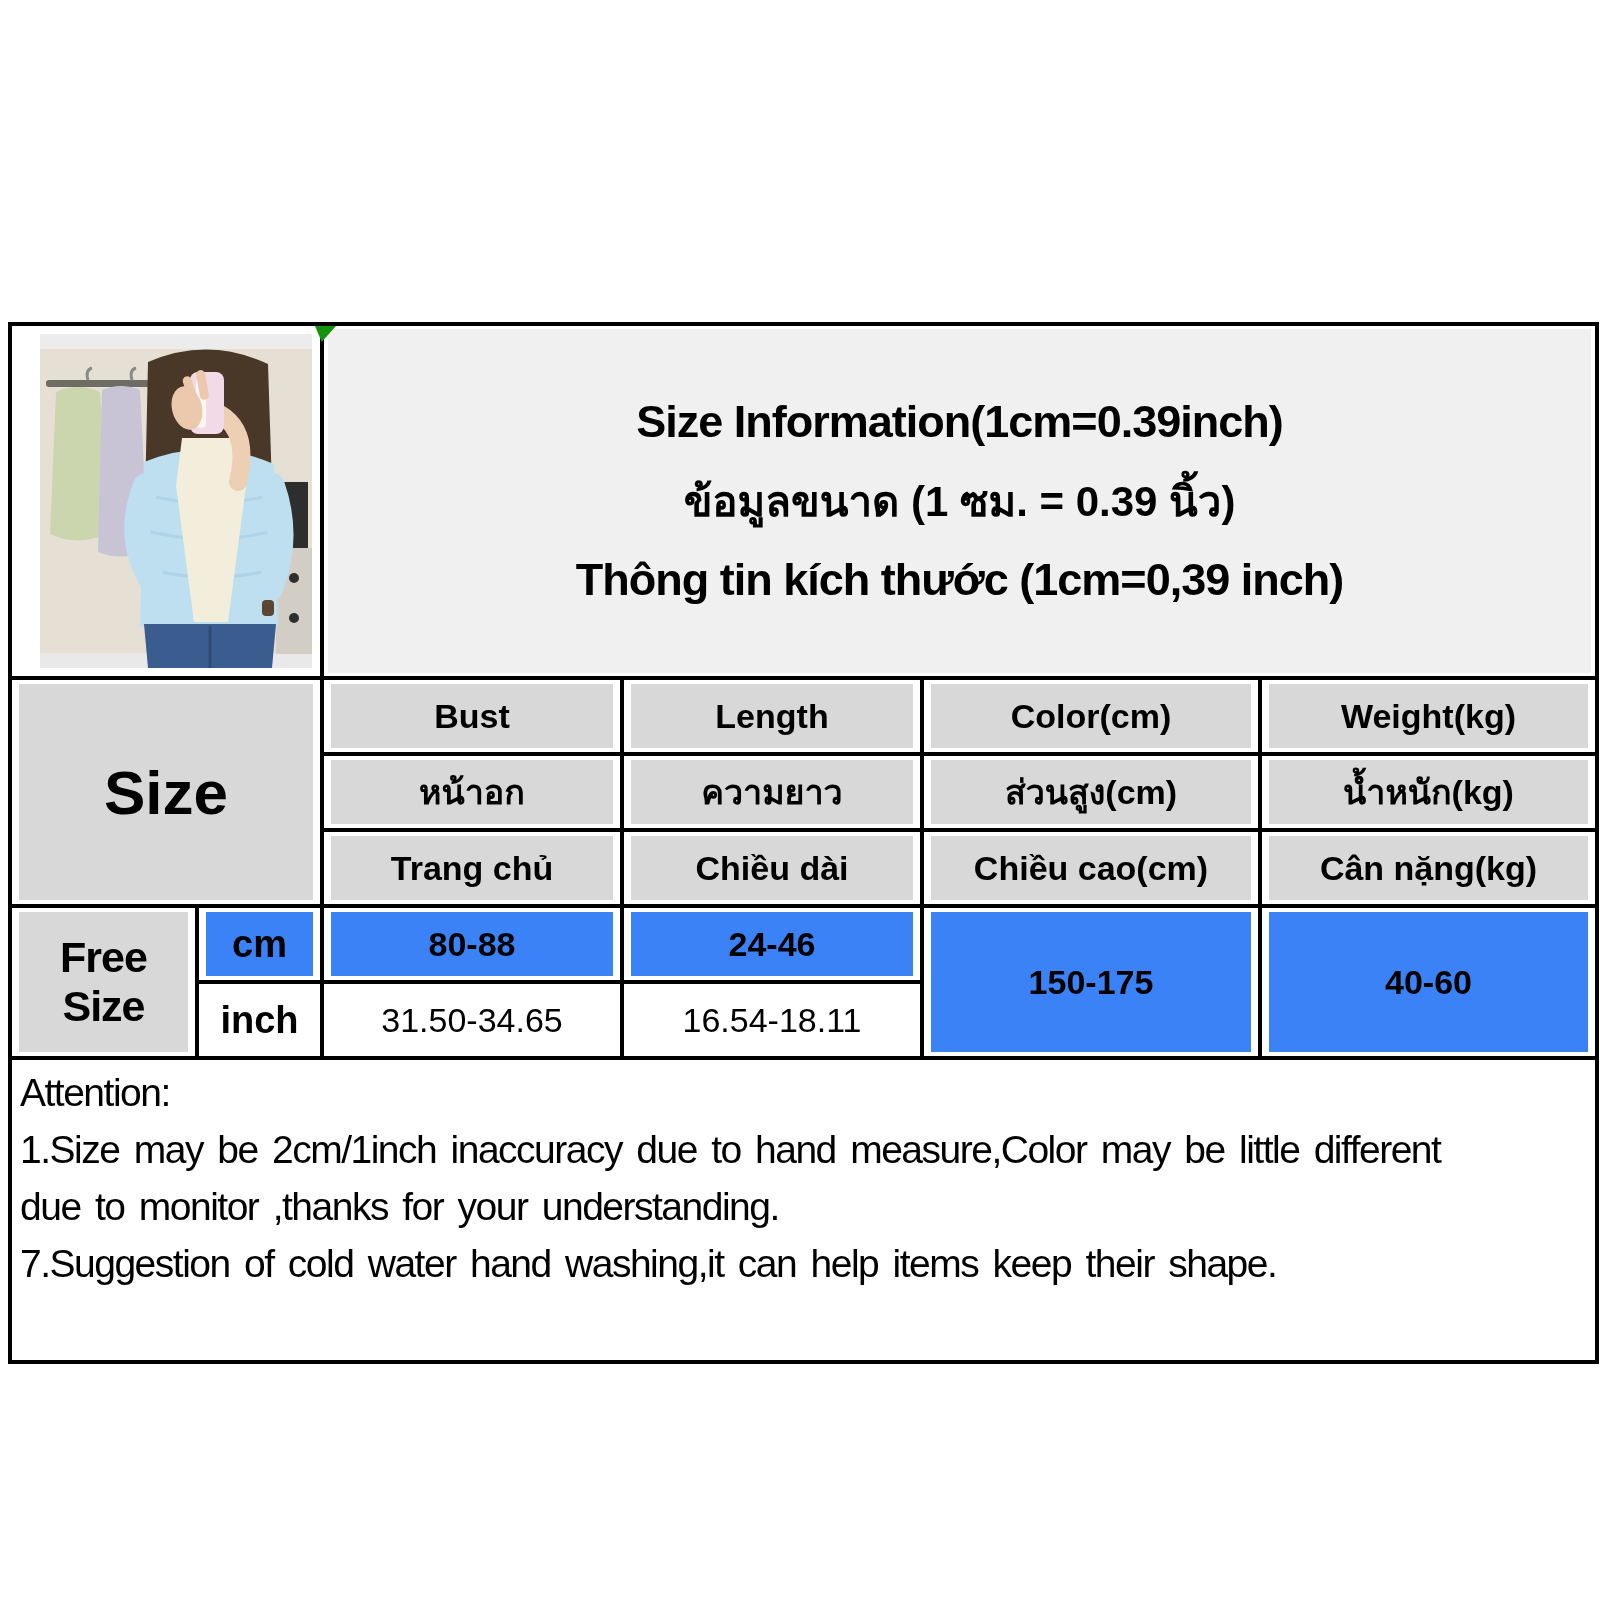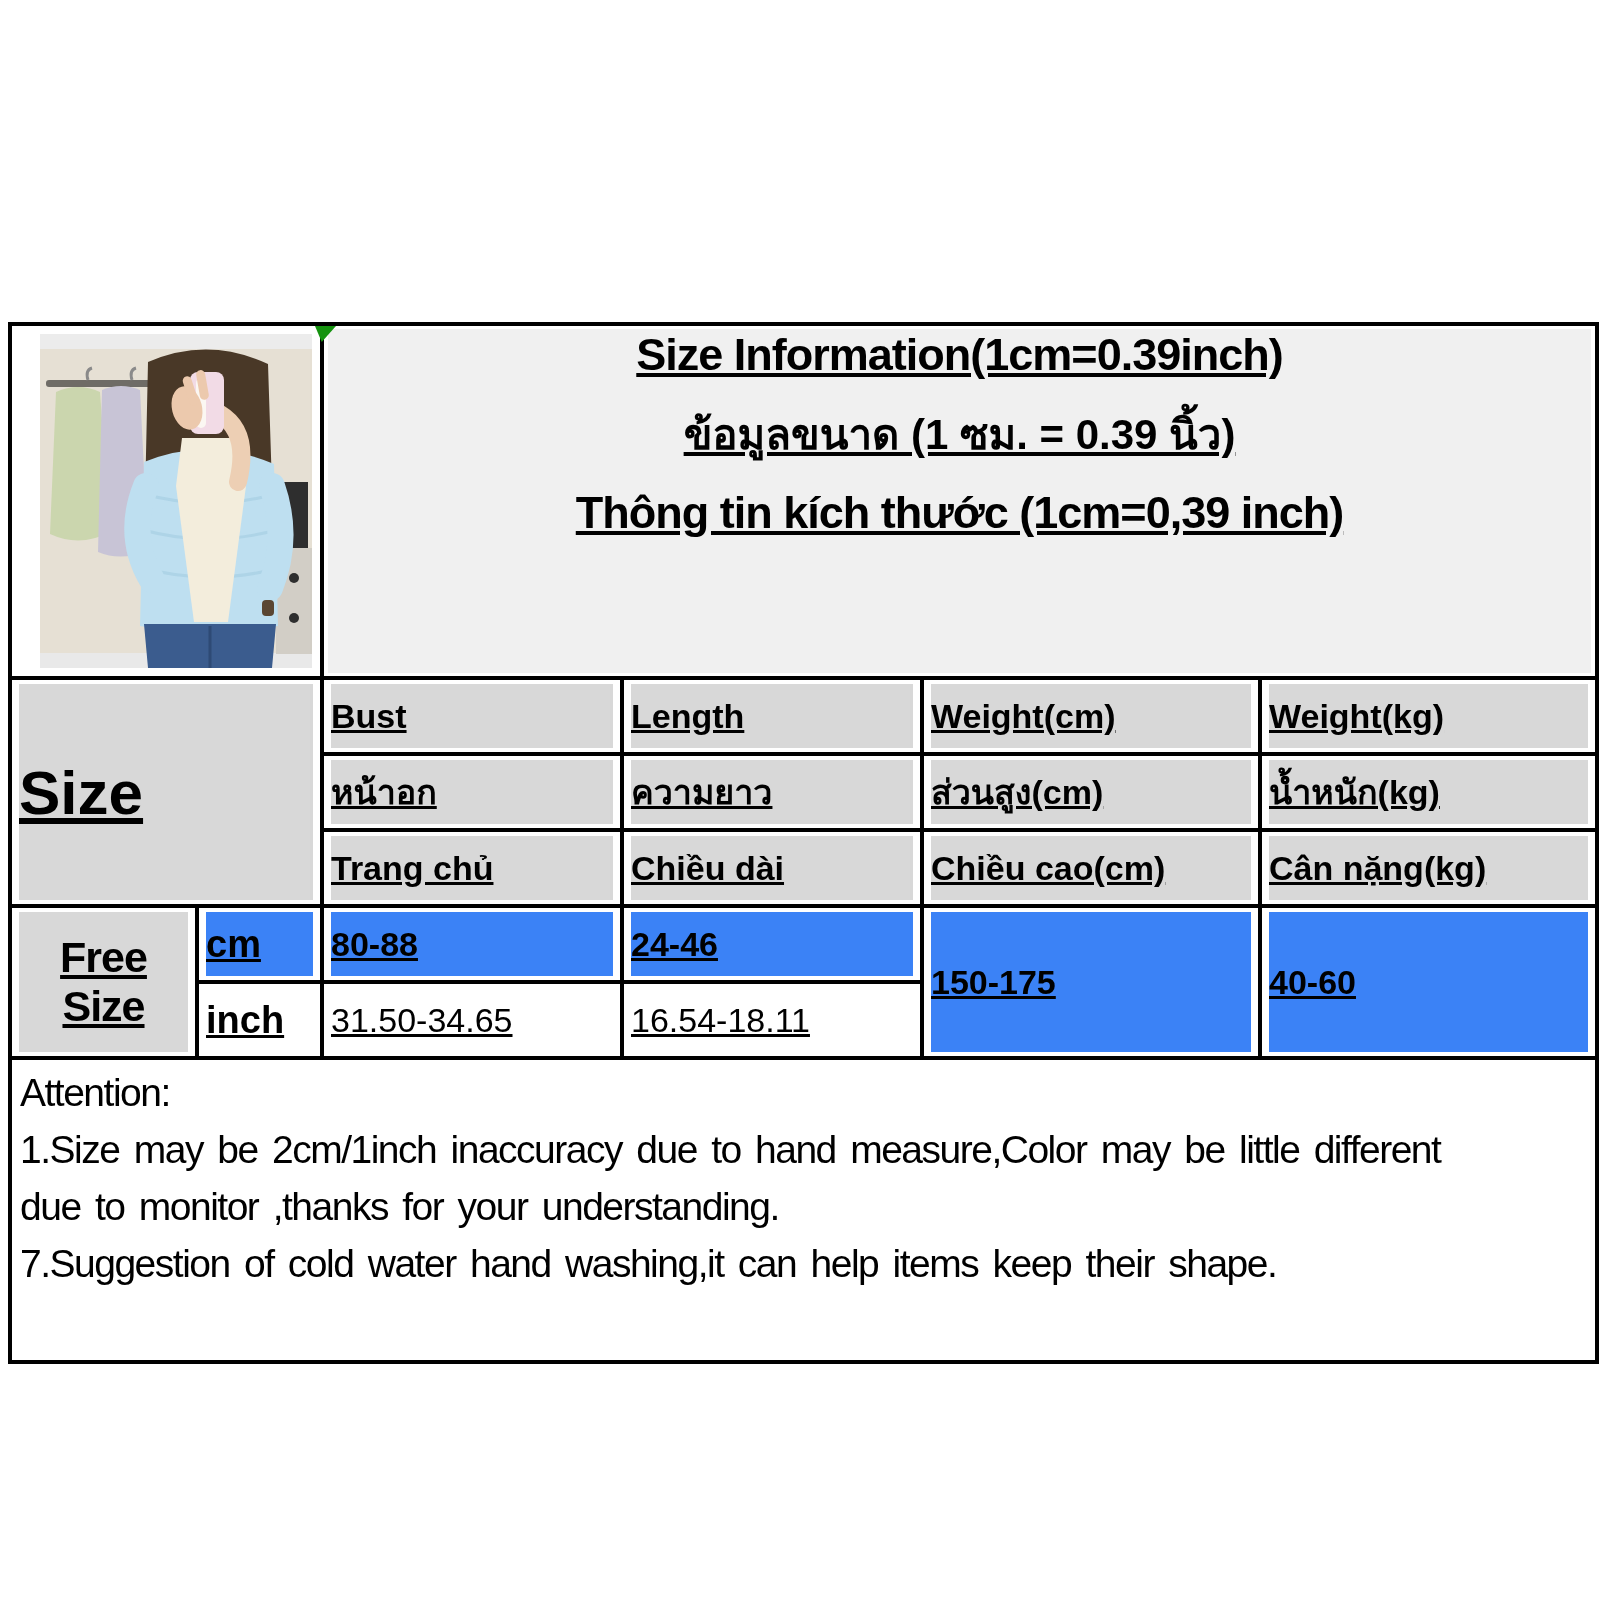--- a/index.html
+++ b/index.html
@@ -8,21 +8,21 @@
     font-family:"Liberation Sans","DejaVu Sans",sans-serif; color:#000;
     overflow:hidden;
   }
   table.size-table {
     position:absolute; left:8px; top:322px; width:1587px;
     border-collapse:collapse; table-layout:fixed;
   }
   td { border:4px solid #000; padding:0; position:relative; vertical-align:middle; overflow:hidden; background:#fff; }
   .fill {
     position:absolute; inset:4px 7px; display:flex;
-    align-items:center; text-align:center;text-decoration:underline;
+    align-items:center; justify-content:center; text-align:center;
   }
   .fill-gray  { background:#d8d8d8; }
   .fill-light { background:#3b82f6; }
   .fill-panel { background:#f0f0f0; inset:3px 4px; flex-direction:column; gap:20px; }
   .t-en { font-size:45px; font-weight:bold; letter-spacing:-1px; }
   .t-th { font-size:42px; font-weight:bold; }
   .t-vi { font-size:45px; font-weight:bold; letter-spacing:-1px; }
   .hdr  { font-size:34px; font-weight:bold; }
   .size-big { font-size:62px; font-weight:bold; }
   .freesize { font-size:43px; font-weight:bold; letter-spacing:-1px; }
@@ -118,21 +118,21 @@
       <td colspan="2" rowspan="3">
         <div class="fill fill-gray size-big">Size</div>
       </td>
       <td>
             <div class="fill fill-gray hdr">Bust</div>
           </td>
       <td>
             <div class="fill fill-gray hdr">Length</div>
           </td>
       <td>
-            <div class="fill fill-gray hdr">Weight(cm)</div>
+            <div class="fill fill-gray hdr">Color(cm)</div>
           </td>
       <td>
             <div class="fill fill-gray hdr">Weight(kg)</div>
           </td>
     </tr>
 
     <tr class="row-h">
       <td>
             <div class="fill fill-gray hdr">หน้าอก</div>
           </td>

